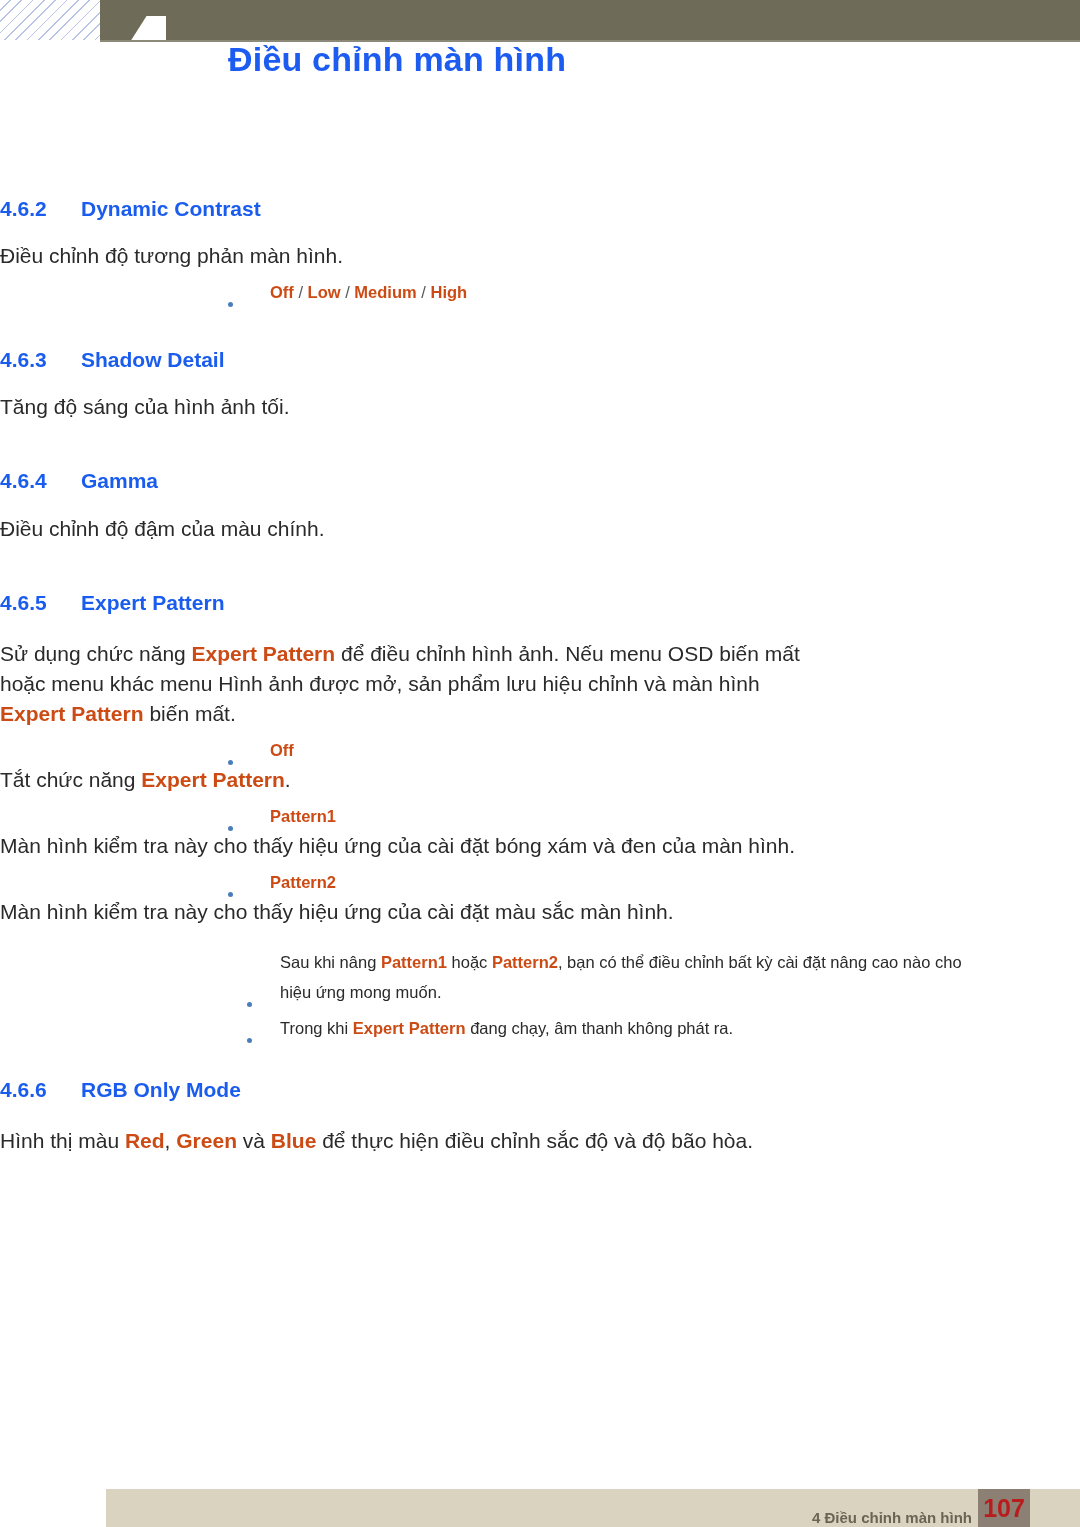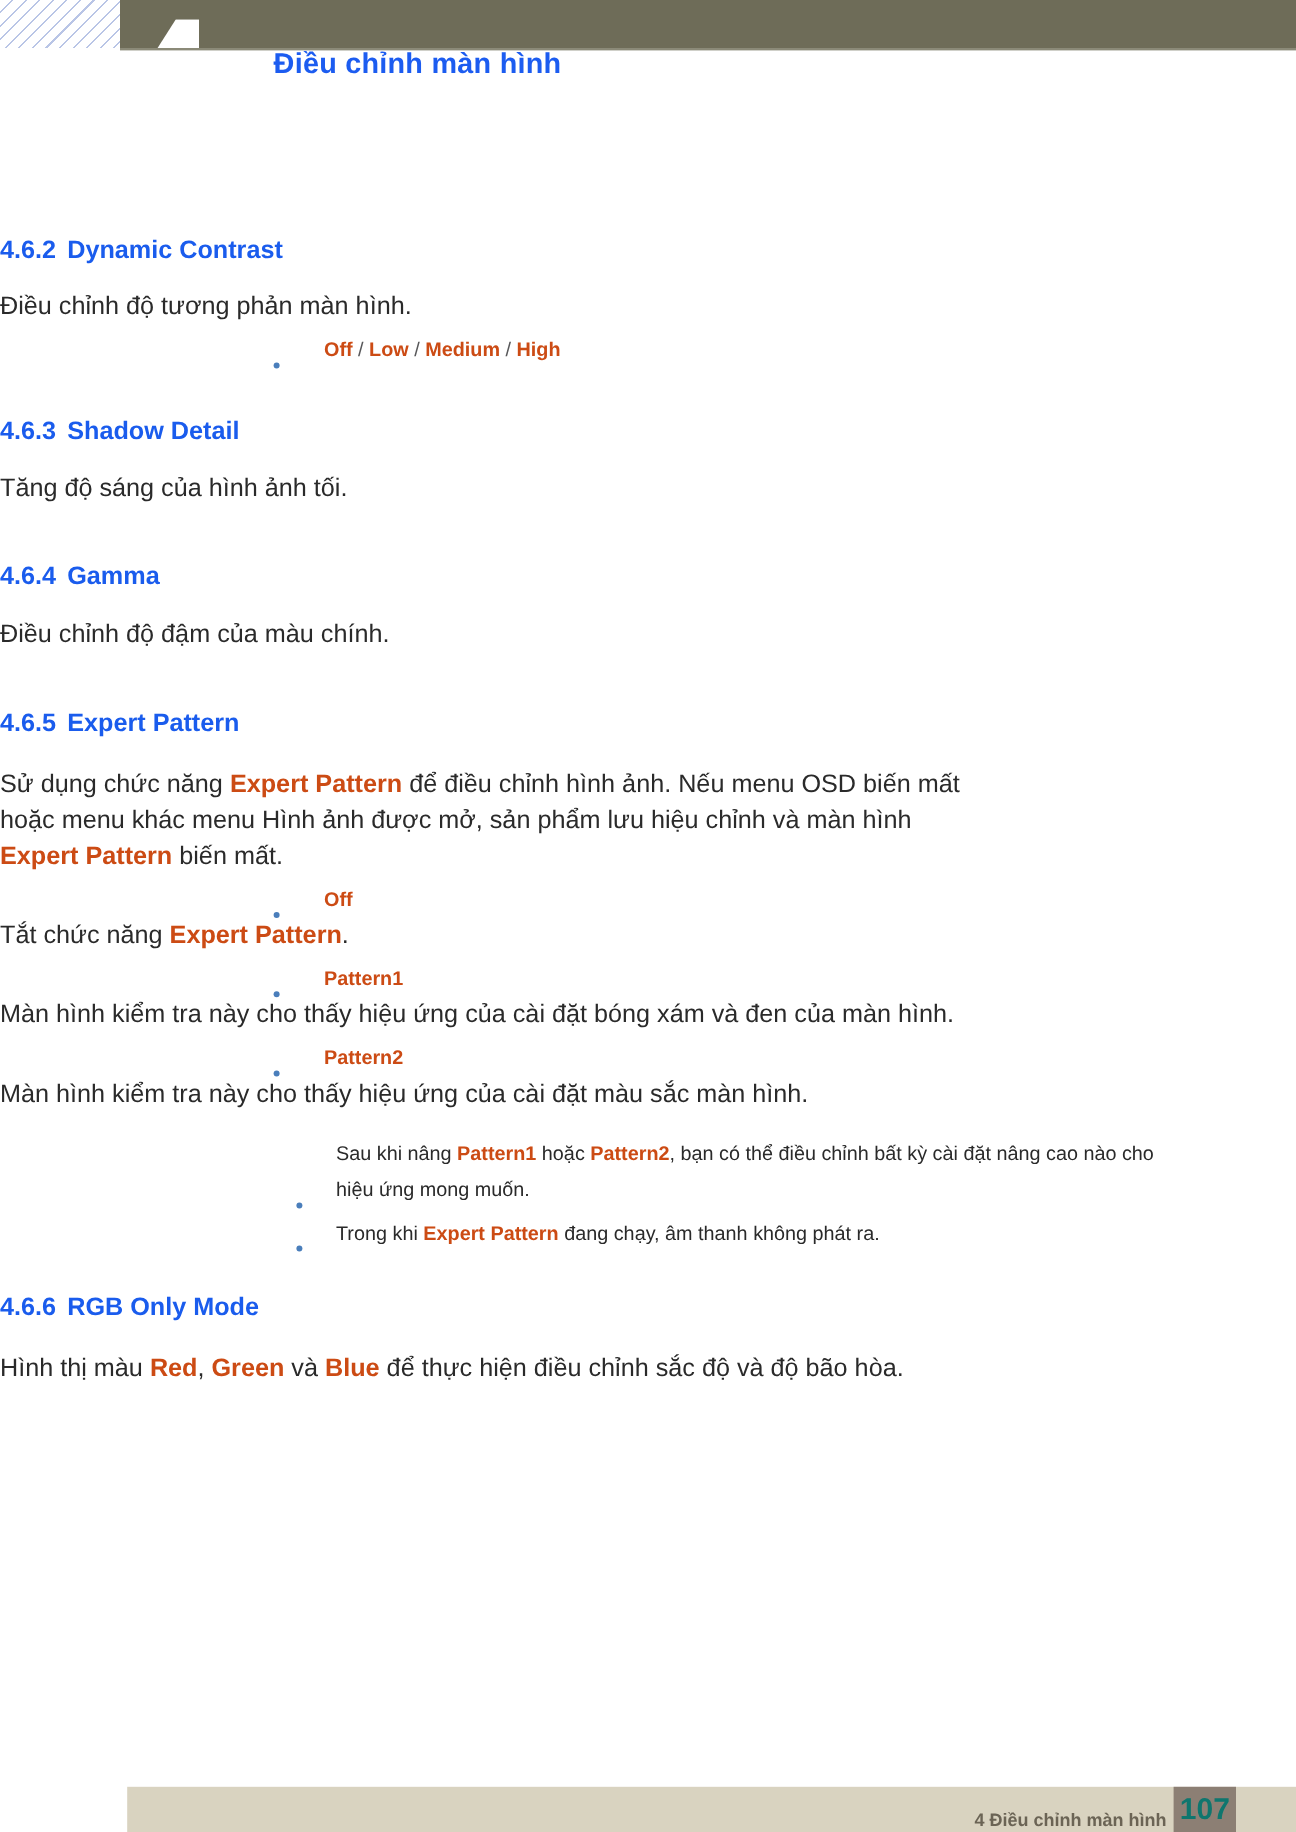--- a/index.html
+++ b/index.html
@@ -57,21 +57,21 @@
     left: 100px;
     top: 40px;
     width: 980px;
     height: 2px;
     background: #8b8a78;
   }
   #page-title {
     position: absolute;
     left: 228px;
     top: 40px;
-    font-size: 24px;
+    font-size: 34px;
     font-weight: bold;
     color: #1c5cf0;
     letter-spacing: 0.2px;
     white-space: nowrap;
   }
 
   
   #content {
     position: absolute;
     left: 0;
@@ -84,21 +84,21 @@
   h2.section-heading {
     margin: 0;
     padding: 0;
     font-size: 21px;
     font-weight: bold;
     color: #1a5ced;
     line-height: 1.2;
   }
   h2.section-heading .sec-num {
     display: inline-block;
-    width: 56px;
+    width: 81px;
   }
   p.body-text {
     margin: 0;
     padding: 0;
     font-size: 21px;
     line-height: 30px;
     color: #2a2a2a;
   }
   .hl {
     color: #cc4b14;
@@ -180,21 +180,21 @@
     position: absolute;
     left: 978px;
     top: 1489px;
     width: 52px;
     height: 38px;
     display: flex;
     align-items: center;
     justify-content: center;
     font-size: 25px;
     font-weight: bold;
-    color: #0f766e;
+    color: #b91c1c;
   }
 </style>
 </head>
 <body>
 
 <div id="header-band">
   <div id="hatch-block"></div>
   <div id="olive-bar"></div>
   <div id="chapter-number-cutout"></div>
   <div id="header-underline"></div>

